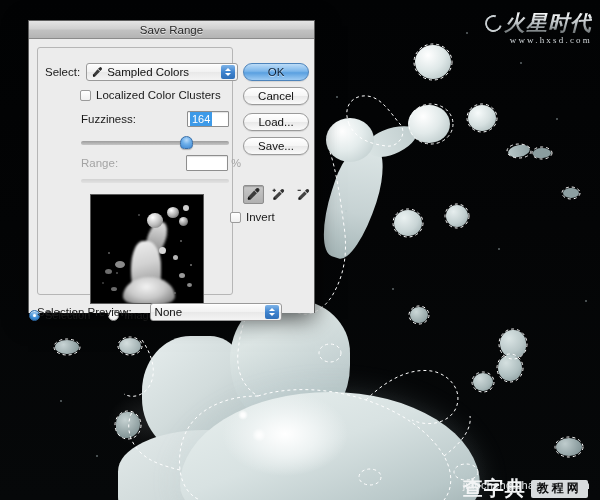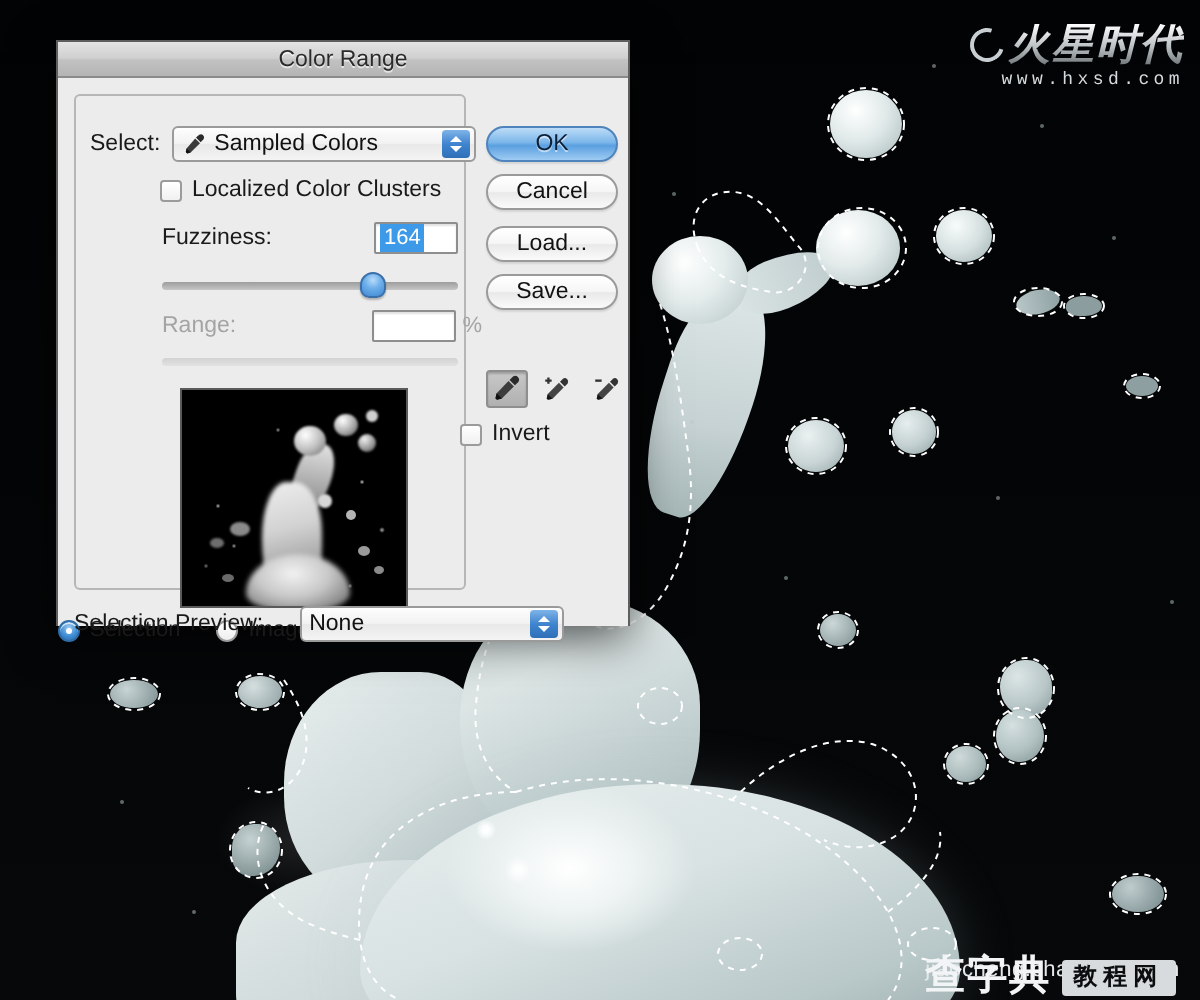--- a/index.html
+++ b/index.html
@@ -171,21 +171,21 @@
     -webkit-background-clip:text; background-clip:text; color:transparent;
     display:inline-block;
   }
   #wm-top .ring {
     display:inline-block; width:17px; height:17px; border:2px solid #c8ced1;
     border-radius:50%; border-right-color:transparent; transform:rotate(-28deg);
     vertical-align:-2px; margin-right:2px;
   }
   #wm-top .url {
     font-size:9px; letter-spacing:2.2px; color:#d5dadd; margin-top:3px;
-    font-family:Liberation Mono, monospace;
+    font-family:Liberation Serif, serif;
   }
   #wm-bot {
     position:absolute; right:10px; bottom:8px; user-select:none;
     color:#e8ebec; line-height:1.15;
   }
   #wm-bot .row { display:flex; align-items:center; gap:5px; }
   #wm-bot .big { font-size:20px; font-weight:bold; letter-spacing:1px; color:#f2f4f5; }
   #wm-bot .boxed {
     font-size:12px; letter-spacing:3px; color:#0c0d0e;
     background:#d7dbdd; padding:2px 6px; border-radius:2px; font-weight:bold;
@@ -488,21 +488,21 @@
     <div class="row">
       <span class="big">查字典</span>
       <span class="boxed">教程网</span>
     </div>
     <div class="url2">jiaocheng.chazidian.com</div>
   </div>
 
   <div id="dialog">
 
     <div id="titlebar">
-      <span class="t">Color Range</span>
+      <span class="t">Save Range</span>
     </div>
 
     <div id="body">
 
       <div id="groupbox"></div>
 
       <div class="row" id="selectRow">
         <span class="lbl">Select:</span>
         <div class="popup">
           <span class="dropicon">

